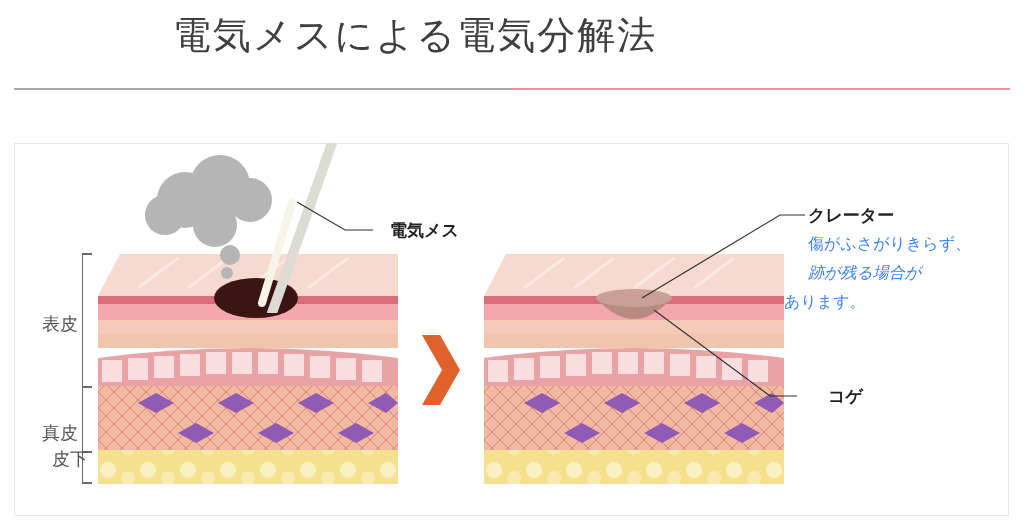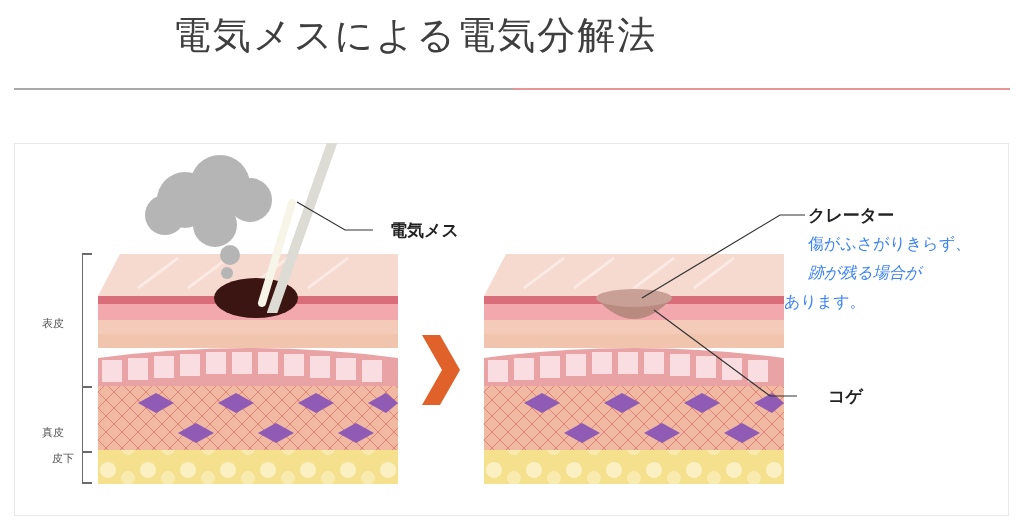--- a/index.html
+++ b/index.html
@@ -1,21 +1,21 @@
 <!DOCTYPE html>
 <html><head>
 <meta charset="utf-8">
 <style>
   html, body { margin:0; padding:0; background:#ffffff; }
   body { width:1024px; height:526px; position:relative; overflow:hidden; font-family:"DejaVu Sans", "Liberation Sans", sans-serif; }
   .title { position:absolute; left:0; top:10px; width:830px; text-align:center; font-size:38px; color:#3f3f3f; letter-spacing:2px; font-weight:normal; }
   .rule-gray { position:absolute; left:14px; top:88px; width:499px; height:2px; background:#a9a9a9; }
   .rule-red { position:absolute; left:513px; top:88px; width:497px; height:2px; background:#e89596; }
   .frame { position:absolute; left:14px; top:143px; width:995px; height:373px; border:1px solid #e8e8e8; box-sizing:border-box; background:#fff; }
-  .layer-label { position:absolute; font-size:11px; color:#555; line-height:18px; }
+  .layer-label { position:absolute; font-size:18px; color:#555; line-height:18px; }
   .bracket { position:absolute; border-left:1.5px solid #6a6a6a; }
   .tick { position:absolute; height:1.5px; background:#6a6a6a; width:10px; }
   .callout { position:absolute; font-size:17px; font-weight:bold; color:#222; }
   .desc { position:absolute; font-size:16px; color:#3b82f6; line-height:29px; }
   svg { position:absolute; }
 </style>
 </head>
 <body>
 
 <div class="title">電気メスによる電気分解法</div>

